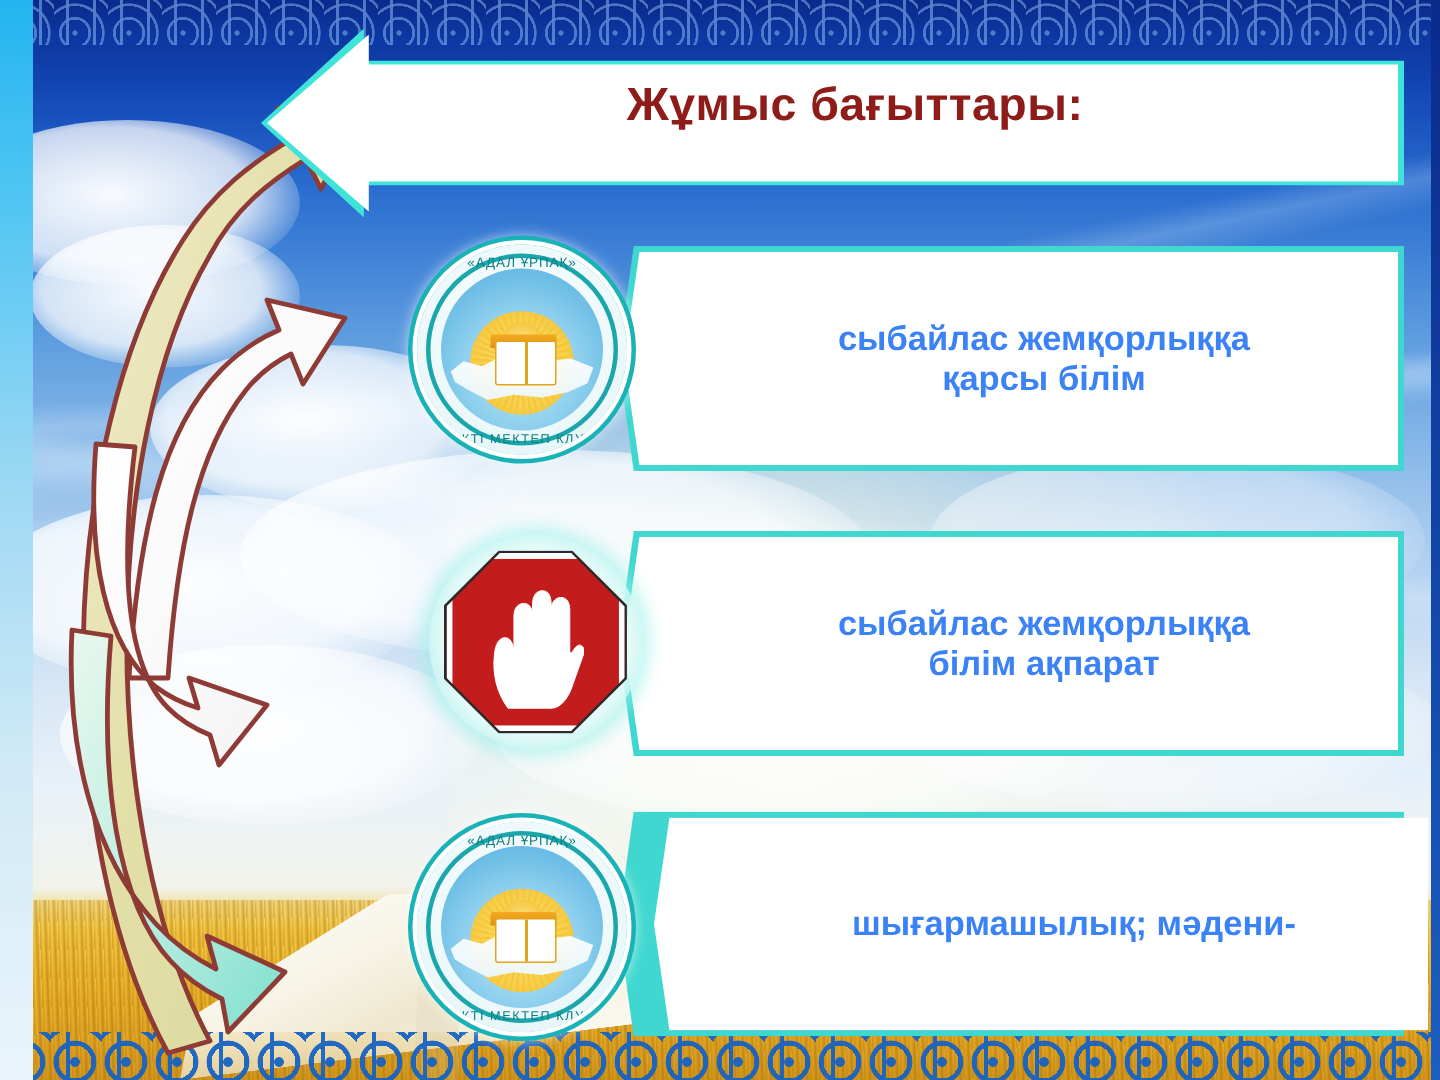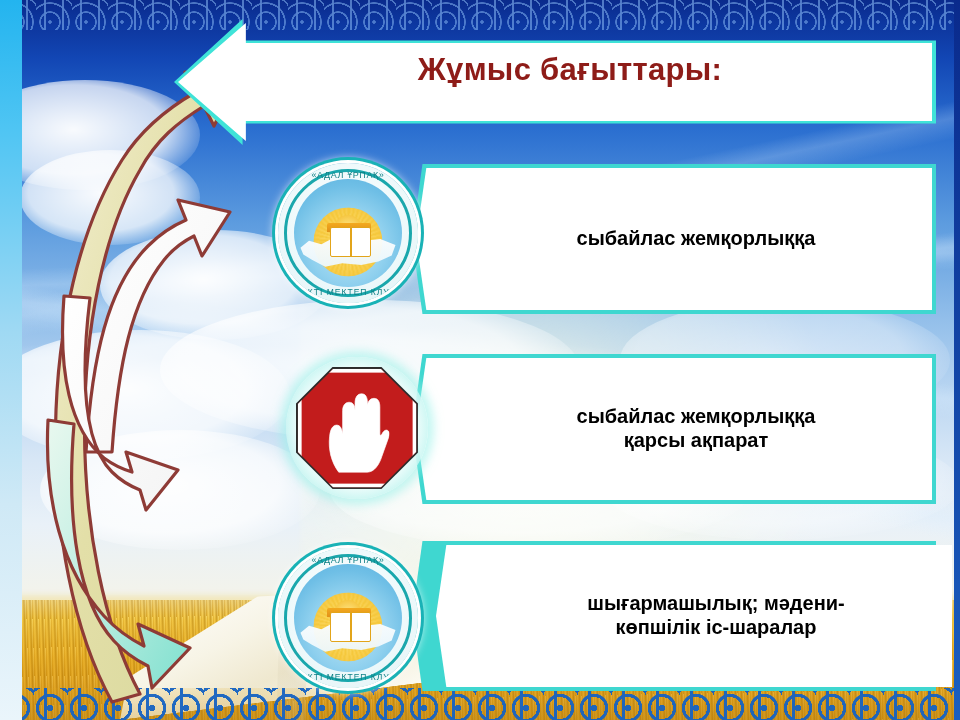--- a/index.html
+++ b/index.html
@@ -106,22 +106,22 @@
   }
 
   
   .row{position:absolute;}
   .panel-glow{position:absolute;background:#3fd7d0;
     clip-path:polygon(2.0% 0%, 100% 0%, 100% 100%, 2.0% 100%, 0% 50%);}
   .panel{position:absolute;background:#ffffff;
     clip-path:polygon(2.0% 0%, 100% 0%, 100% 100%, 2.0% 100%, 0% 50%);
     display:flex;align-items:center;}
   .panel-text{
-    width:100%;text-align:center;color:#000000;font-weight:bold;
-    font-size:20px;line-height:1.18;padding-left:70px;padding-right:26px;
+    width:100%;text-align:center;color:#3b82f6;font-weight:bold;
+    font-size:23px;line-height:1.18;padding-left:70px;padding-right:26px;
     box-sizing:border-box;
   }
 
   
   .emblem{position:absolute;border-radius:50%;
     background:radial-gradient(circle at 50% 42%, #ffffff 0%, #eef9fb 55%, #dff2f5 100%);
     box-shadow:0 0 0 3px #ffffff, 0 0 0 6px #19b2b6, 0 0 10px 4px rgba(255,255,255,.9);
     overflow:hidden;}
   .em-ring{position:absolute;inset:6px;border-radius:50%;border:3px solid #1aa7ac;}
   .em-inner{position:absolute;inset:16px;border-radius:50%;
@@ -256,20 +256,21 @@
 
   <div class="title-glow"></div>
   <div class="title-banner"></div>
   <div class="title-text">Жұмыс бағыттары:</div>
 
   <div class="row">
     <div class="panel-glow" style="left:412px;top:164px;width:524px;height:150px;"></div>
     <div class="panel" style="left:416px;top:168px;width:516px;height:142px;">
       <div class="panel-text">
         <span>сыбайлас жемқорлыққа</span><br>
+        <span>қарсы білім</span>
       </div>
     </div>
 
     <div class="emblem" style="left:278px;top:163px;width:140px;height:140px;">
       <div class="em-ring"></div>
       <div class="em-inner">
         <div class="em-sun"></div>
         <div class="em-suncore"></div>
         <div class="em-map"></div>
         <div class="em-bookpg"></div>
@@ -278,21 +279,21 @@
       <div class="em-txt-top">«АДАЛ ҰРПАҚ»</div>
       <div class="em-txt-bot">ЕРІКТІ МЕКТЕП КЛУБЫ</div>
     </div>
   </div>
 
   <div class="row">
     <div class="panel-glow" style="left:412px;top:354px;width:524px;height:150px;"></div>
     <div class="panel" style="left:416px;top:358px;width:516px;height:142px;">
       <div class="panel-text">
         <span>сыбайлас жемқорлыққа</span><br>
-        <span>қарсы ақпарат</span>
+        <span>білім ақпарат</span>
       </div>
     </div>
 
     <div class="stopwrap" style="left:286px;top:357px;width:142px;height:142px;">
       <div class="stop-oct-out"></div>
       <div class="stop-oct"></div>
       <svg class="stop-hand" viewBox="0 0 100 130">
         <path d="M22 128 C10 112 6 92 8 74 C9 62 13 56 19 56 C24 56 27 61 28 70
                  L28 34 C28 26 32 21 38 21 C44 21 47 26 47 34 L47 62
                  L47 22 C47 13 51 8 57 8 C63 8 66 13 66 22 L66 62
@@ -301,21 +302,20 @@
                  L88 104 C84 117 76 128 66 128 Z" fill="#ffffff" stroke="#ffffff" stroke-width="1"></path>
       </svg>
     </div>
   </div>
 
   <div class="row">
     <div class="panel-glow" style="left:412px;top:541px;width:524px;height:150px;"></div>
     <div class="panel" style="left:436px;top:545px;width:516px;height:142px;">
       <div class="panel-text">
         <span>шығармашылық; мәдени-</span><br>
-        <span>көпшілік іс-шаралар</span>
       </div>
     </div>
 
     <div class="emblem" style="left:278px;top:548px;width:140px;height:140px;">
       <div class="em-ring"></div>
       <div class="em-inner">
         <div class="em-sun"></div>
         <div class="em-suncore"></div>
         <div class="em-map"></div>
         <div class="em-bookpg"></div>

